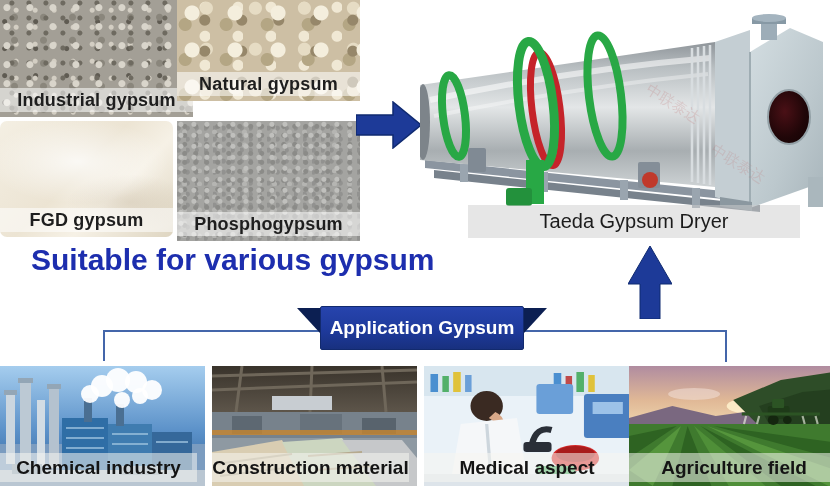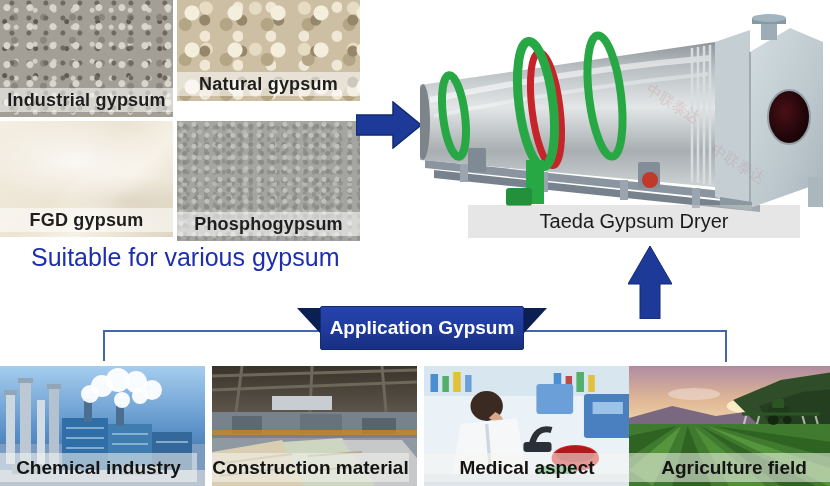--- a/index.html
+++ b/index.html
@@ -18,20 +18,21 @@
   }
   .tex-industrial{
     background-color:#a39f96;
     background-image:
       radial-gradient(circle at 30% 40%, #d9d5cb 0 3px, rgba(0,0,0,0) 4px),
       radial-gradient(circle at 70% 20%, #6e6a60 0 2px, rgba(0,0,0,0) 3px),
       radial-gradient(circle at 50% 75%, #8a867c 0 3px, rgba(0,0,0,0) 4px),
       radial-gradient(circle at 85% 60%, #d3cec3 0 2px, rgba(0,0,0,0) 3px),
       radial-gradient(circle at 15% 80%, #5f5b52 0 2px, rgba(0,0,0,0) 3px);
     background-size:23px 19px,17px 15px,29px 23px,19px 17px,31px 27px;
+    padding-left:20px;
   }
   .tex-natural{
     background-color:#cdbfa4;
     background-image:
       radial-gradient(circle at 35% 35%, #f4eedd 0 7px, rgba(0,0,0,0) 8px),
       radial-gradient(circle at 75% 65%, #96876a 0 5px, rgba(0,0,0,0) 6px),
       radial-gradient(circle at 60% 20%, #e6dcc4 0 6px, rgba(0,0,0,0) 7px),
       radial-gradient(circle at 20% 70%, #b4a684 0 6px, rgba(0,0,0,0) 7px),
       radial-gradient(circle at 85% 25%, #f0e8d4 0 5px, rgba(0,0,0,0) 6px);
     background-size:43px 37px,37px 31px,49px 41px,41px 35px,33px 29px;
@@ -47,21 +48,21 @@
     background-image:
       radial-gradient(circle at 30% 30%, #c0c0bd 0 2px, rgba(0,0,0,0) 3px),
       radial-gradient(circle at 70% 60%, #8b8b88 0 2px, rgba(0,0,0,0) 3px),
       radial-gradient(circle at 50% 85%, #b5b5b2 0 2px, rgba(0,0,0,0) 3px),
       radial-gradient(circle at 15% 65%, #929290 0 2px, rgba(0,0,0,0) 3px);
     background-size:13px 11px,11px 9px,15px 13px,9px 11px;
   }
   
   .caption{
     position:absolute;left:31px;top:243px;
-    font-size:25px;font-weight:normal;color:var(--caption_blue,#1d2eae);
+    font-size:30px;font-weight:bold;color:var(--caption_blue,#1d2eae);
     white-space:nowrap;
   }
   
   .machine{position:absolute;left:420px;top:12px;width:410px;height:200px;}
   .taeda-strip{
     position:absolute;left:468px;top:205px;width:332px;height:33px;
     background:rgba(205,205,205,0.5);
     display:flex;align-items:center;justify-content:center;
     font-size:20px;font-weight:normal;color:#1c1c1c;white-space:nowrap;
   }
@@ -101,21 +102,21 @@
 <body>
 
 <div class="canvas">
 
   <div class="tile tex-industrial" style="left:0;top:0;width:173px;height:117px;">
     <div class="strip">Industrial gypsum</div>
   </div>
   <div class="tile tex-natural" style="left:177px;top:0;width:183px;height:101px;">
     <div class="strip">Natural gypsum</div>
   </div>
-  <div class="tile tex-fgd" style="left:0;top:121px;width:173px;height:116px;">
+  <div class="tile tex-fgd" style="left:0;top:121px;width:173px;height:116px;border-radius:7px;">
     <div class="strip">FGD gypsum</div>
   </div>
   <div class="tile tex-phospho" style="left:177px;top:121px;width:183px;height:120px;">
     <div class="strip">Phosphogypsum</div>
   </div>
 
   <div class="caption">Suitable for various gypsum</div>
 
   <div class="arrow-right">
     <svg viewBox="0 0 66 48" width="66" height="48">

